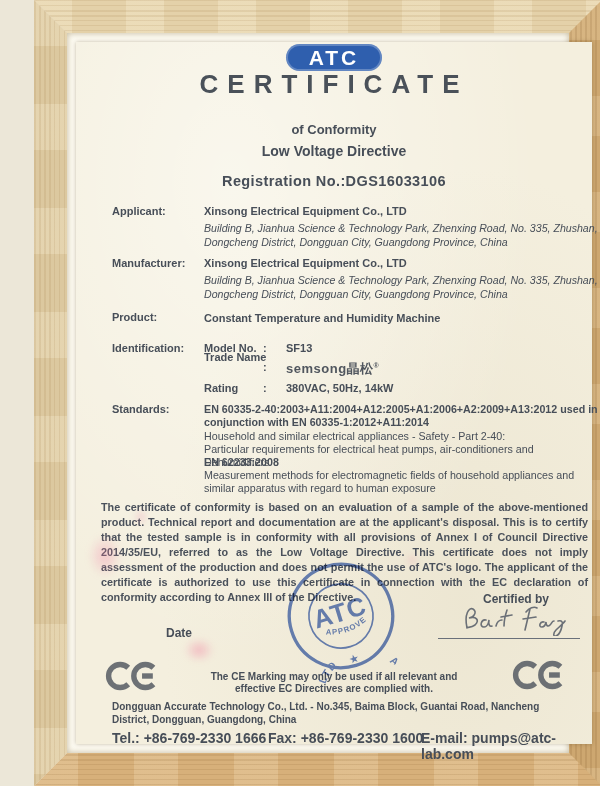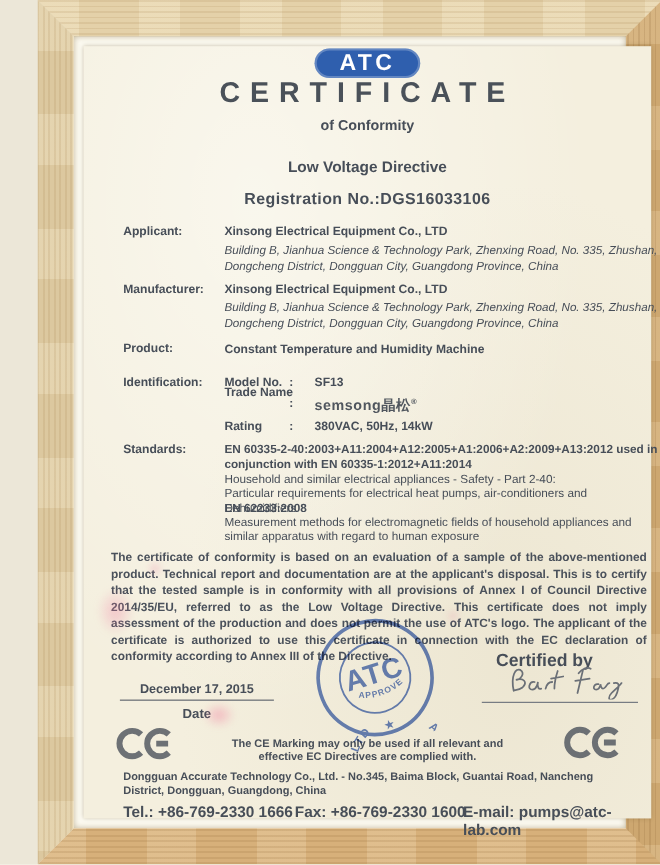--- a/index.html
+++ b/index.html
@@ -33,37 +33,37 @@
                      radial-gradient(ellipse at 75% 80%,rgba(228,220,196,.45),rgba(0,0,0,0) 55%);
     box-shadow:0 0 4px rgba(90,70,30,.35);color:#474e58;}
   .abs{position:absolute;}
   .ctr{left:0;width:516px;text-align:center;}
   .b{font-weight:bold;}
 
   .logo-pill{left:210px;top:2px;width:96px;height:27px;border-radius:14px;background:var(--logo-blue,#2f5fae);
     color:#fff;font-weight:bold;font-size:21px;letter-spacing:3px;text-align:center;line-height:27px;
     box-shadow:inset 0 0 0 2px rgba(255,255,255,.25);z-index:3;}
   .cert-title{top:27px;font-size:26px;font-weight:bold;letter-spacing:9px;color:#4a5159;z-index:2;}
-  .sub1{top:64px;font-size:13px;font-weight:bold;}
+  .sub1{top:80px;font-size:13px;font-weight:bold;}
   .sub2{top:84px;font-size:14px;font-weight:bold;}
   .sub3{top:101px;font-size:14px;font-weight:bold;}
   .reg{top:131px;font-size:14.5px;font-weight:bold;letter-spacing:.4px;}
 
   .lbl{left:36px;font-size:11px;font-weight:bold;}
   .val{left:128px;font-size:11px;}
   .addr{left:128px;width:394px;font-size:10.6px;line-height:13.5px;font-style:italic;}
   .colon{left:187px;font-size:11px;font-weight:bold;}
   .ival{left:210px;font-size:11px;font-weight:bold;}
   .brand{left:210px;font-size:13px;font-weight:bold;letter-spacing:.5px;color:#50565e;}
   .brand sup{font-size:7px;}
   .stdline{left:128px;width:394px;font-size:10.7px;line-height:13.4px;}
   .para{left:25px;top:458px;width:487px;font-size:10.8px;font-weight:bold;line-height:15px;
     text-align:justify;color:#4a515b;}
 
-  .certby{left:354px;top:550px;width:130px;text-align:center;font-size:16px;font-weight:bold;}
+  .certby{left:375px;top:550px;width:130px;text-align:center;font-size:12px;font-weight:bold;}
   .sigline{left:362px;top:596px;width:142px;border-bottom:1.5px solid #6a707a;height:0;}
   .dateblock{left:33px;top:579px;width:140px;text-align:center;}
   .dateval{font-size:11.5px;font-weight:bold;border-bottom:1.5px solid #585e68;padding-bottom:3px;}
   .datelbl{font-size:12px;font-weight:bold;margin-top:5px;}
 
   .stamp{left:203px;top:512px;width:124px;height:124px;transform:rotate(-17deg);
     opacity:.8;mix-blend-mode:multiply;z-index:4;}
   .ce{width:54px;height:34px;opacity:.88;}
   .ce-left{left:29px;top:617px;}
   .ce-right{left:436px;top:616px;}
@@ -137,21 +137,20 @@
         <path d="M37,24 c1,-4 3,-6 6,-6"></path>
         <path d="M48,8 c-2,6 -3,12 -3,16 M42,15 l11,-2"></path>
         <path d="M67,10 c3,-4 8,-6 11,-4 M64,17 l13,-2 M71,7 l-5,21"></path>
         <path d="M85,20 c-4,-1 -6,5 -2,5 c3,0 4,-5 4,-5 c0,4 2,5 4,3 c2,-2 2,-4 4,-4"></path>
         <path d="M99,19 c4,-1 5,1 4,5 c-1,5 -3,9 -6,10 c-3,1 -3,-3 0,-6 c3,-3 7,-6 9,-9"></path>
       </g>
     </svg>
     <div class="abs sigline"></div>
 
     <div class="abs dateblock">
-      <div class="dateval">December 17, 2015</div>
       <div class="datelbl">Date</div>
     </div>
 
     <svg class="abs stamp" viewBox="0 0 120 120">
       <g fill="none" stroke="#4467bb">
         <circle cx="60" cy="60" r="50" stroke-width="3.2"></circle>
         <circle cx="60" cy="60" r="31" stroke-width="1.6"></circle>
       </g>
       <defs>
         <path id="ringPath" d="M 60,101 A 41,41 0 1,1 59.9,101"></path>

